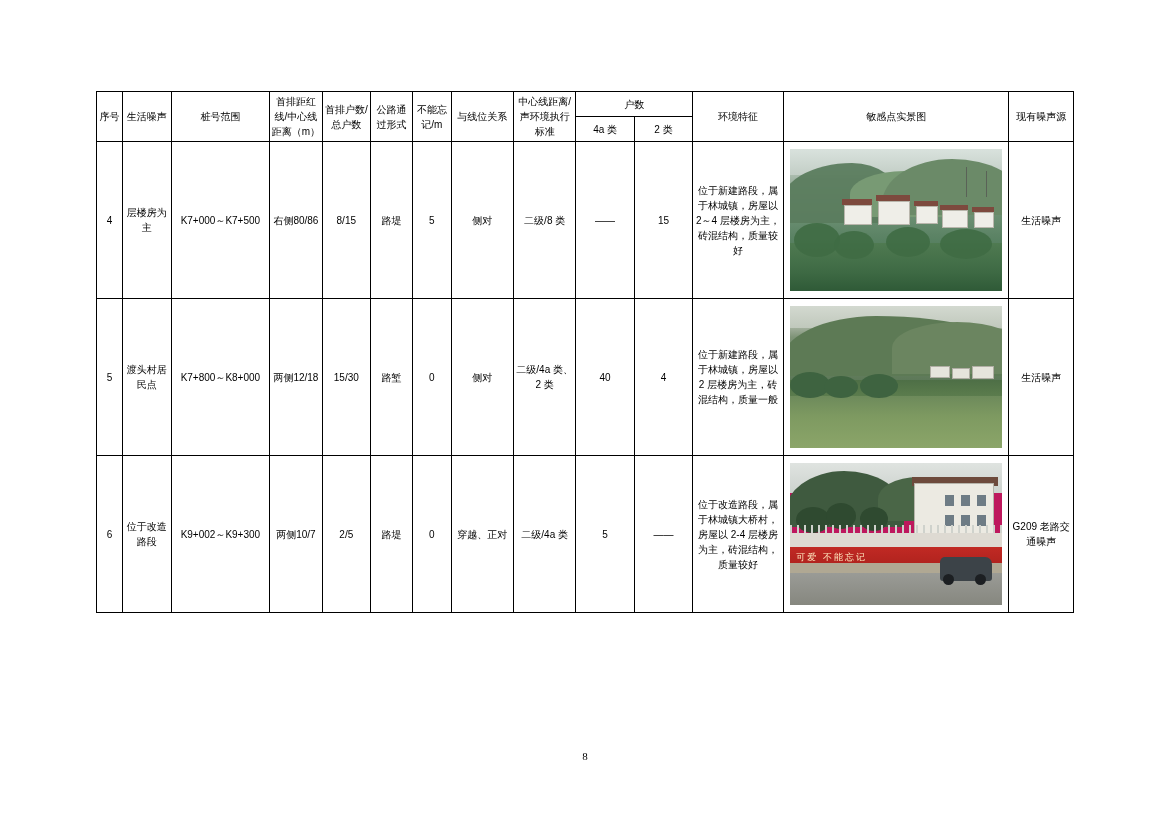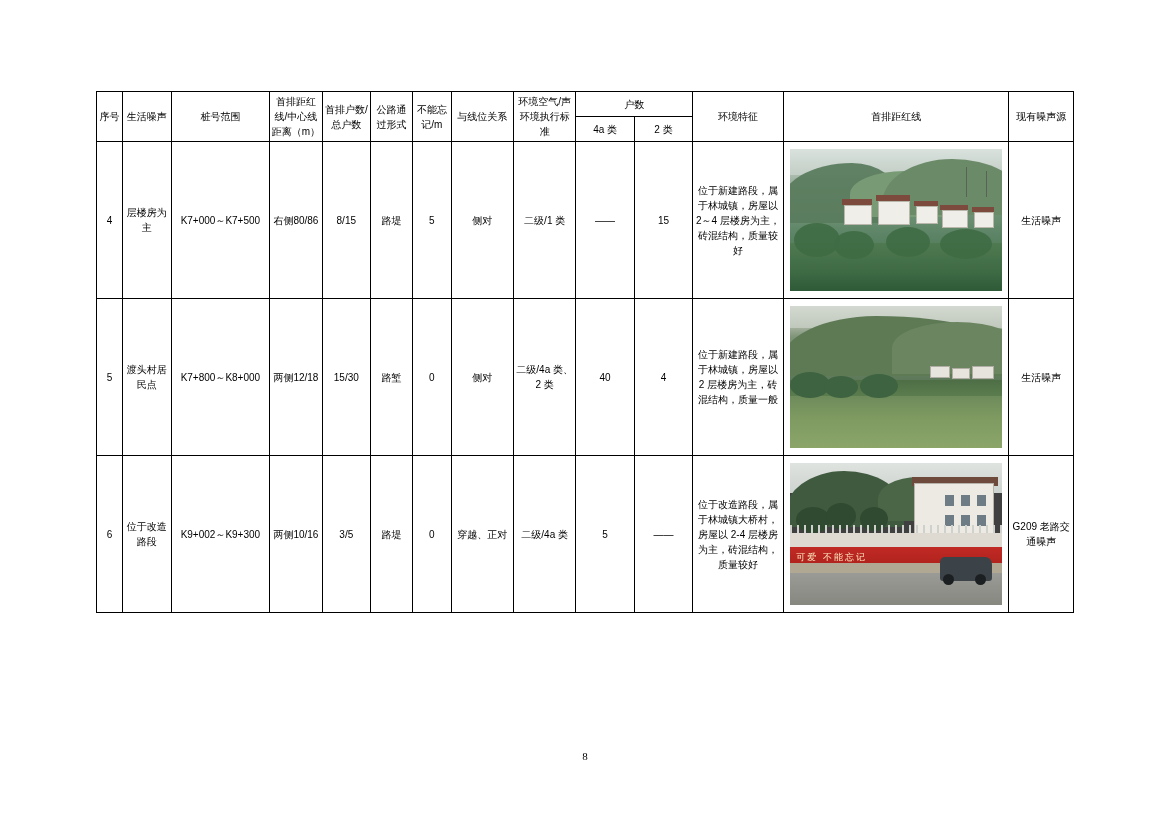--- a/index.html
+++ b/index.html
@@ -140,21 +140,21 @@
   }
   .ph2 .bank {
     position:absolute;left:0;bottom:52px;width:100%;height:16px;
     background:linear-gradient(180deg,#4e6f46,#5b7c4d);
   }
   .ph2 .shrub {
     position:absolute;border-radius:50%;background:#3e6340;
   }
 
   
-  .ph3 { background:#404040; }
+  .ph3 { background:#be185d; }
   .ph3 .sky3 {
     position:absolute;left:0;top:0;width:100%;height:30px;
     background:linear-gradient(180deg,#dfe3e0,#cdd3ce);
   }
   .ph3 .mount {
     position:absolute;left:-6px;top:8px;width:120px;height:56px;
     background:#3f5a3f;border-radius:50% 50% 0 0 / 80% 70% 0 0;
   }
   .ph3 .mount2 {
     position:absolute;left:88px;top:14px;width:80px;height:44px;
@@ -247,43 +247,43 @@
     <thead>
       <tr class="hdr-row">
         <td rowspan="2">序号</td>
         <td rowspan="2">生活噪声</td>
         <td rowspan="2">桩号范围</td>
         <td rowspan="2">首排距红线/中心线距离（m）</td>
         <td rowspan="2">首排户数/总户数</td>
         <td rowspan="2">公路通过形式</td>
         <td rowspan="2">不能忘记/m</td>
         <td rowspan="2">与线位关系</td>
-        <td rowspan="2">环境空气/声环境执行标准</td>
+        <td rowspan="2">中心线距离/声环境执行标准</td>
         <td colspan="2">户数</td>
         <td rowspan="2">环境特征</td>
-        <td rowspan="2">首排距红线</td>
+        <td rowspan="2">敏感点实景图</td>
         <td rowspan="2">现有噪声源</td>
       </tr>
       <tr class="hdr-row">
         <td>4a 类</td>
         <td>2 类</td>
       </tr>
     </thead>
     <tbody>
 
       <tr class="body-row">
         <td class="cell-pad">4</td>
         <td class="cell-pad">层楼房为主</td>
         <td class="cell-pad">K7+000～K7+500</td>
         <td class="cell-pad">右侧80/86</td>
         <td class="cell-pad">8/15</td>
         <td class="cell-pad">路堤</td>
         <td class="cell-pad">5</td>
         <td class="cell-pad">侧对</td>
-        <td class="cell-pad">二级/1 类</td>
+        <td class="cell-pad">二级/8 类</td>
         <td class="cell-pad">——</td>
         <td class="cell-pad">15</td>
         <td class="feat-cell cell-pad">位于新建路段，属于林城镇，房屋以 2～4 层楼房为主，砖混结构，质量较好</td>
         <td class="photo-cell">
           <div class="photo ph1">
             <div class="sky"></div>
             <div class="hill-l"></div>
             <div class="hill-m"></div>
             <div class="hill-r"></div>
             <div class="pole" style="left:176px;top:18px;height:30px;"></div>
@@ -336,22 +336,22 @@
             <div class="shrub" style="left:70px;top:68px;width:38px;height:24px;"></div>
           </div>
         </td>
         <td class="cell-pad">生活噪声</td>
       </tr>
 
       <tr class="body-row">
         <td class="cell-pad">6</td>
         <td class="cell-pad">位于改造路段</td>
         <td class="cell-pad">K9+002～K9+300</td>
-        <td class="cell-pad">两侧10/16</td>
-        <td class="cell-pad">3/5</td>
+        <td class="cell-pad">两侧10/7</td>
+        <td class="cell-pad">2/5</td>
         <td class="cell-pad">路堤</td>
         <td class="cell-pad">0</td>
         <td class="cell-pad">穿越、正对</td>
         <td class="cell-pad">二级/4a 类</td>
         <td class="cell-pad">5</td>
         <td class="cell-pad">——</td>
         <td class="feat-cell cell-pad">位于改造路段，属于林城镇大桥村，房屋以 2-4 层楼房为主，砖混结构，质量较好</td>
         <td class="photo-cell">
           <div class="photo ph3">
             <div class="sky3"></div>

